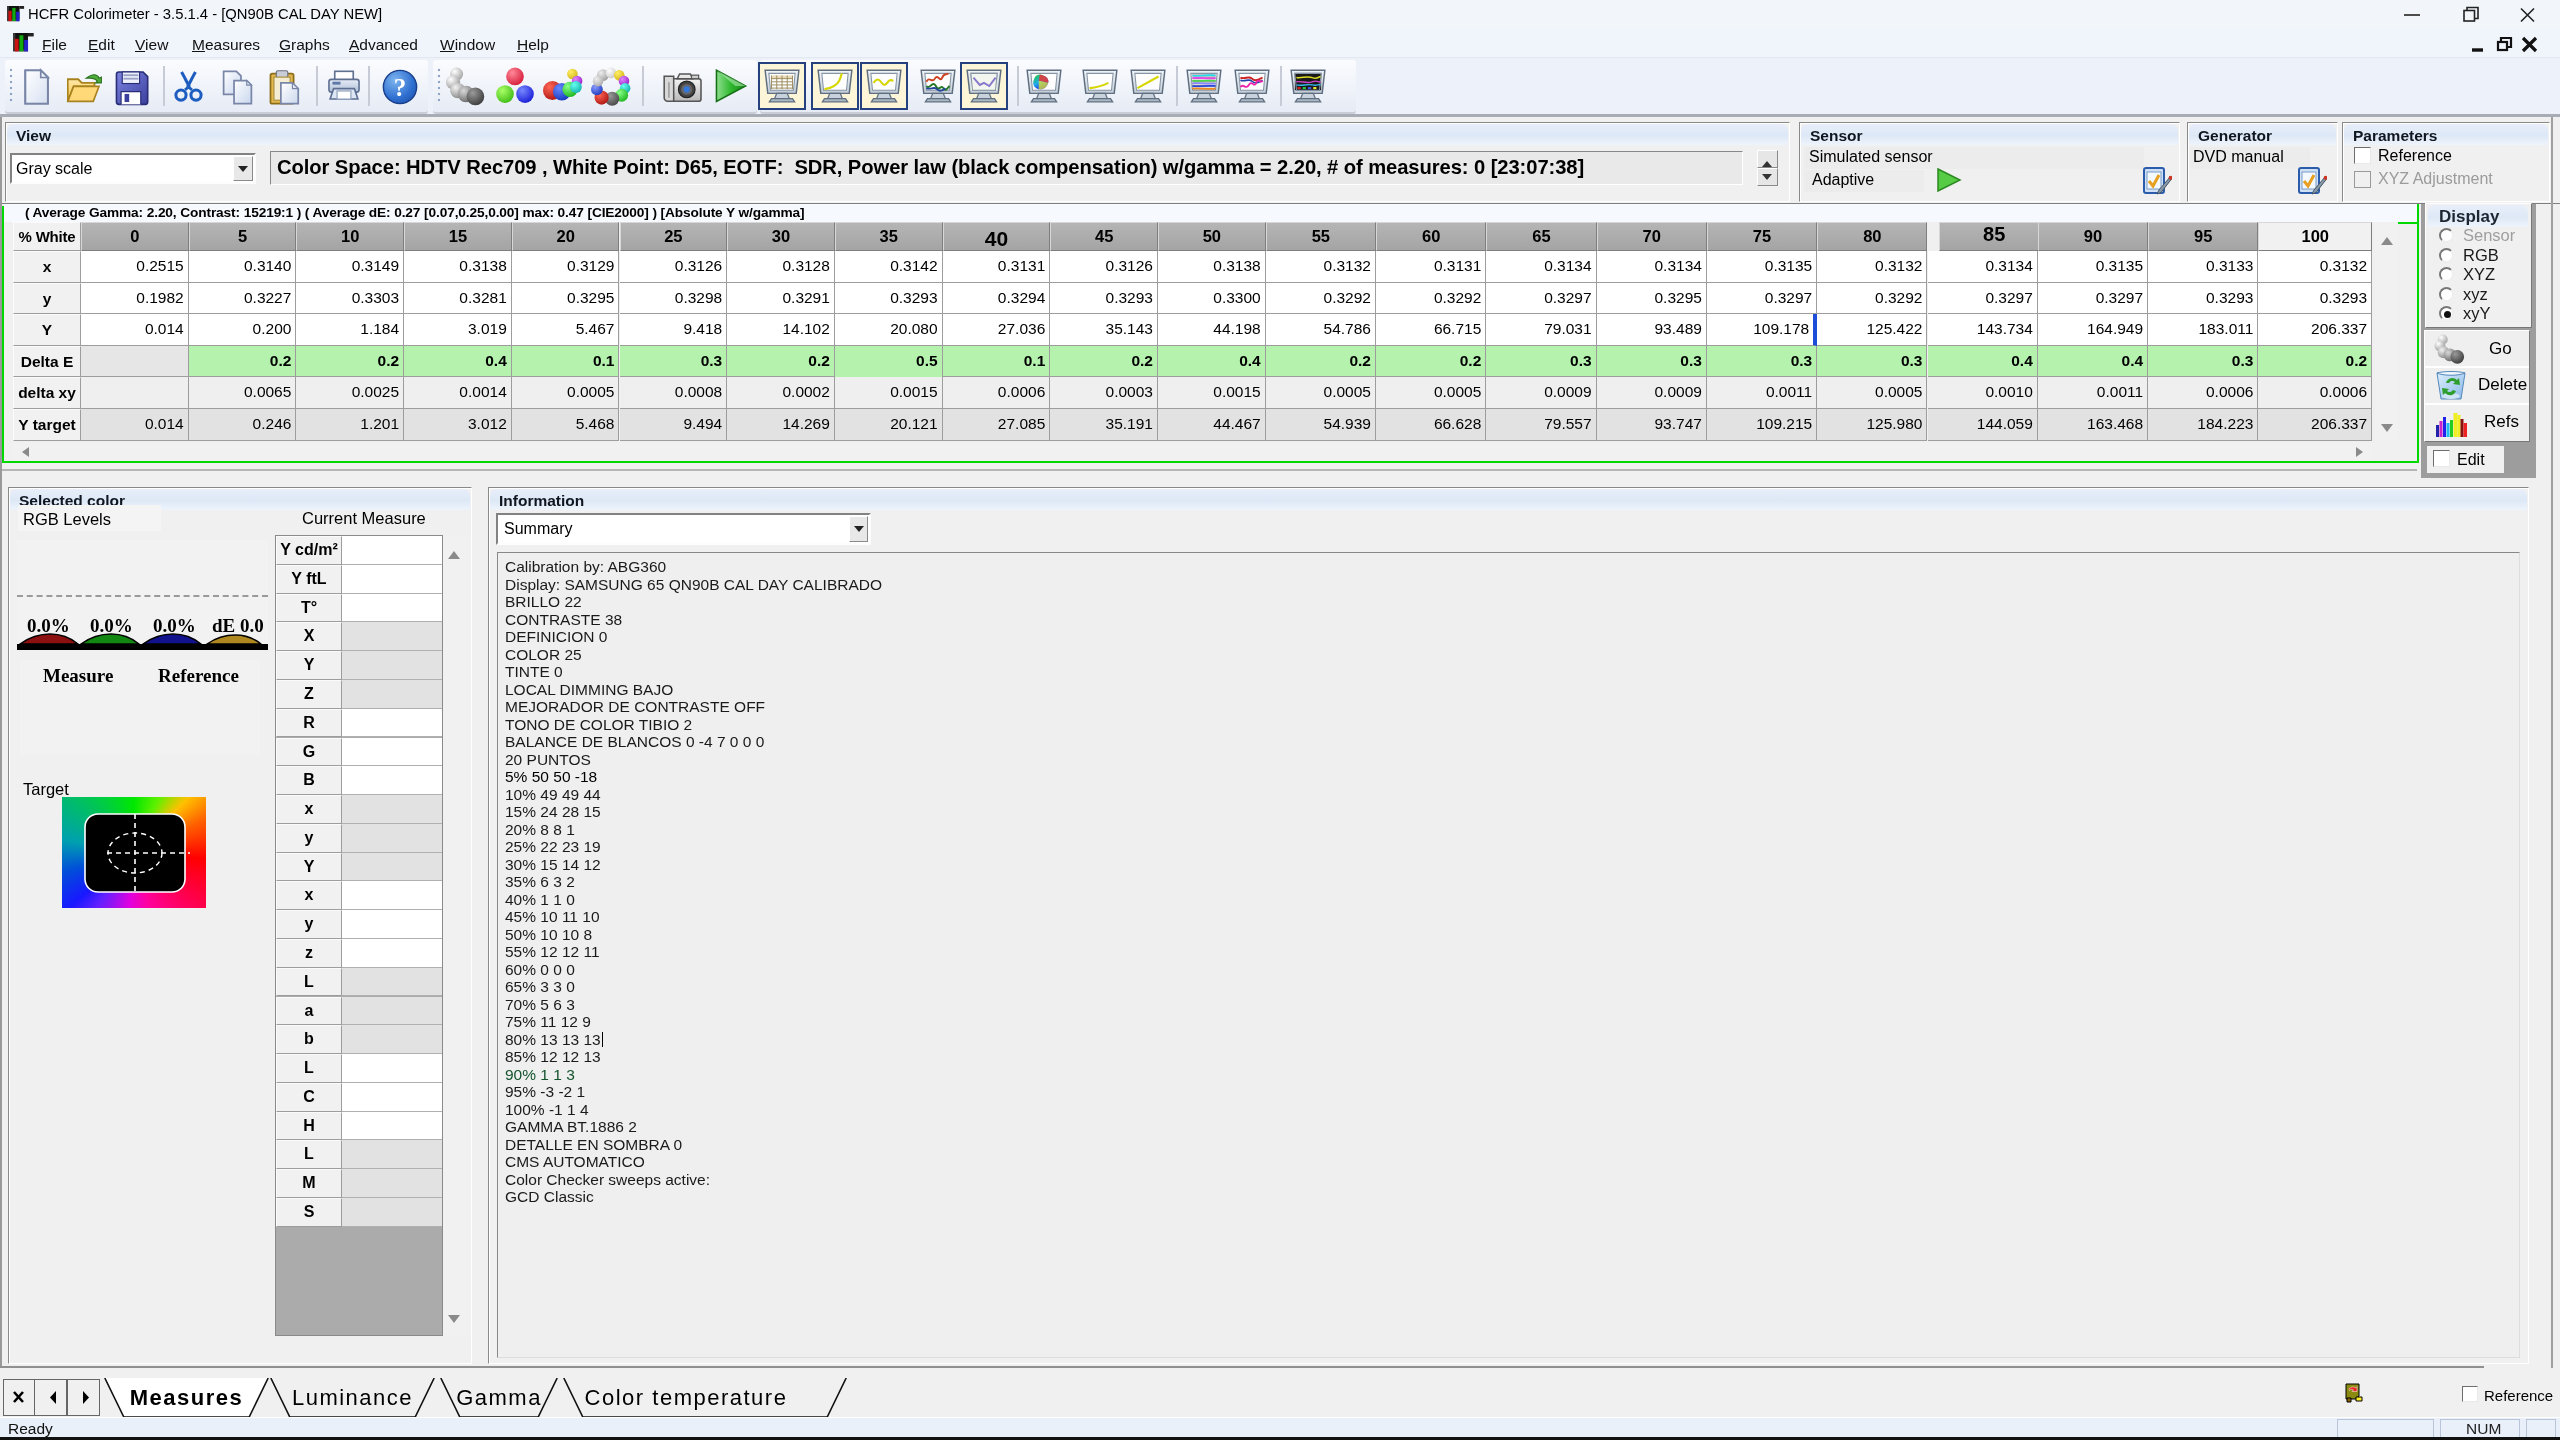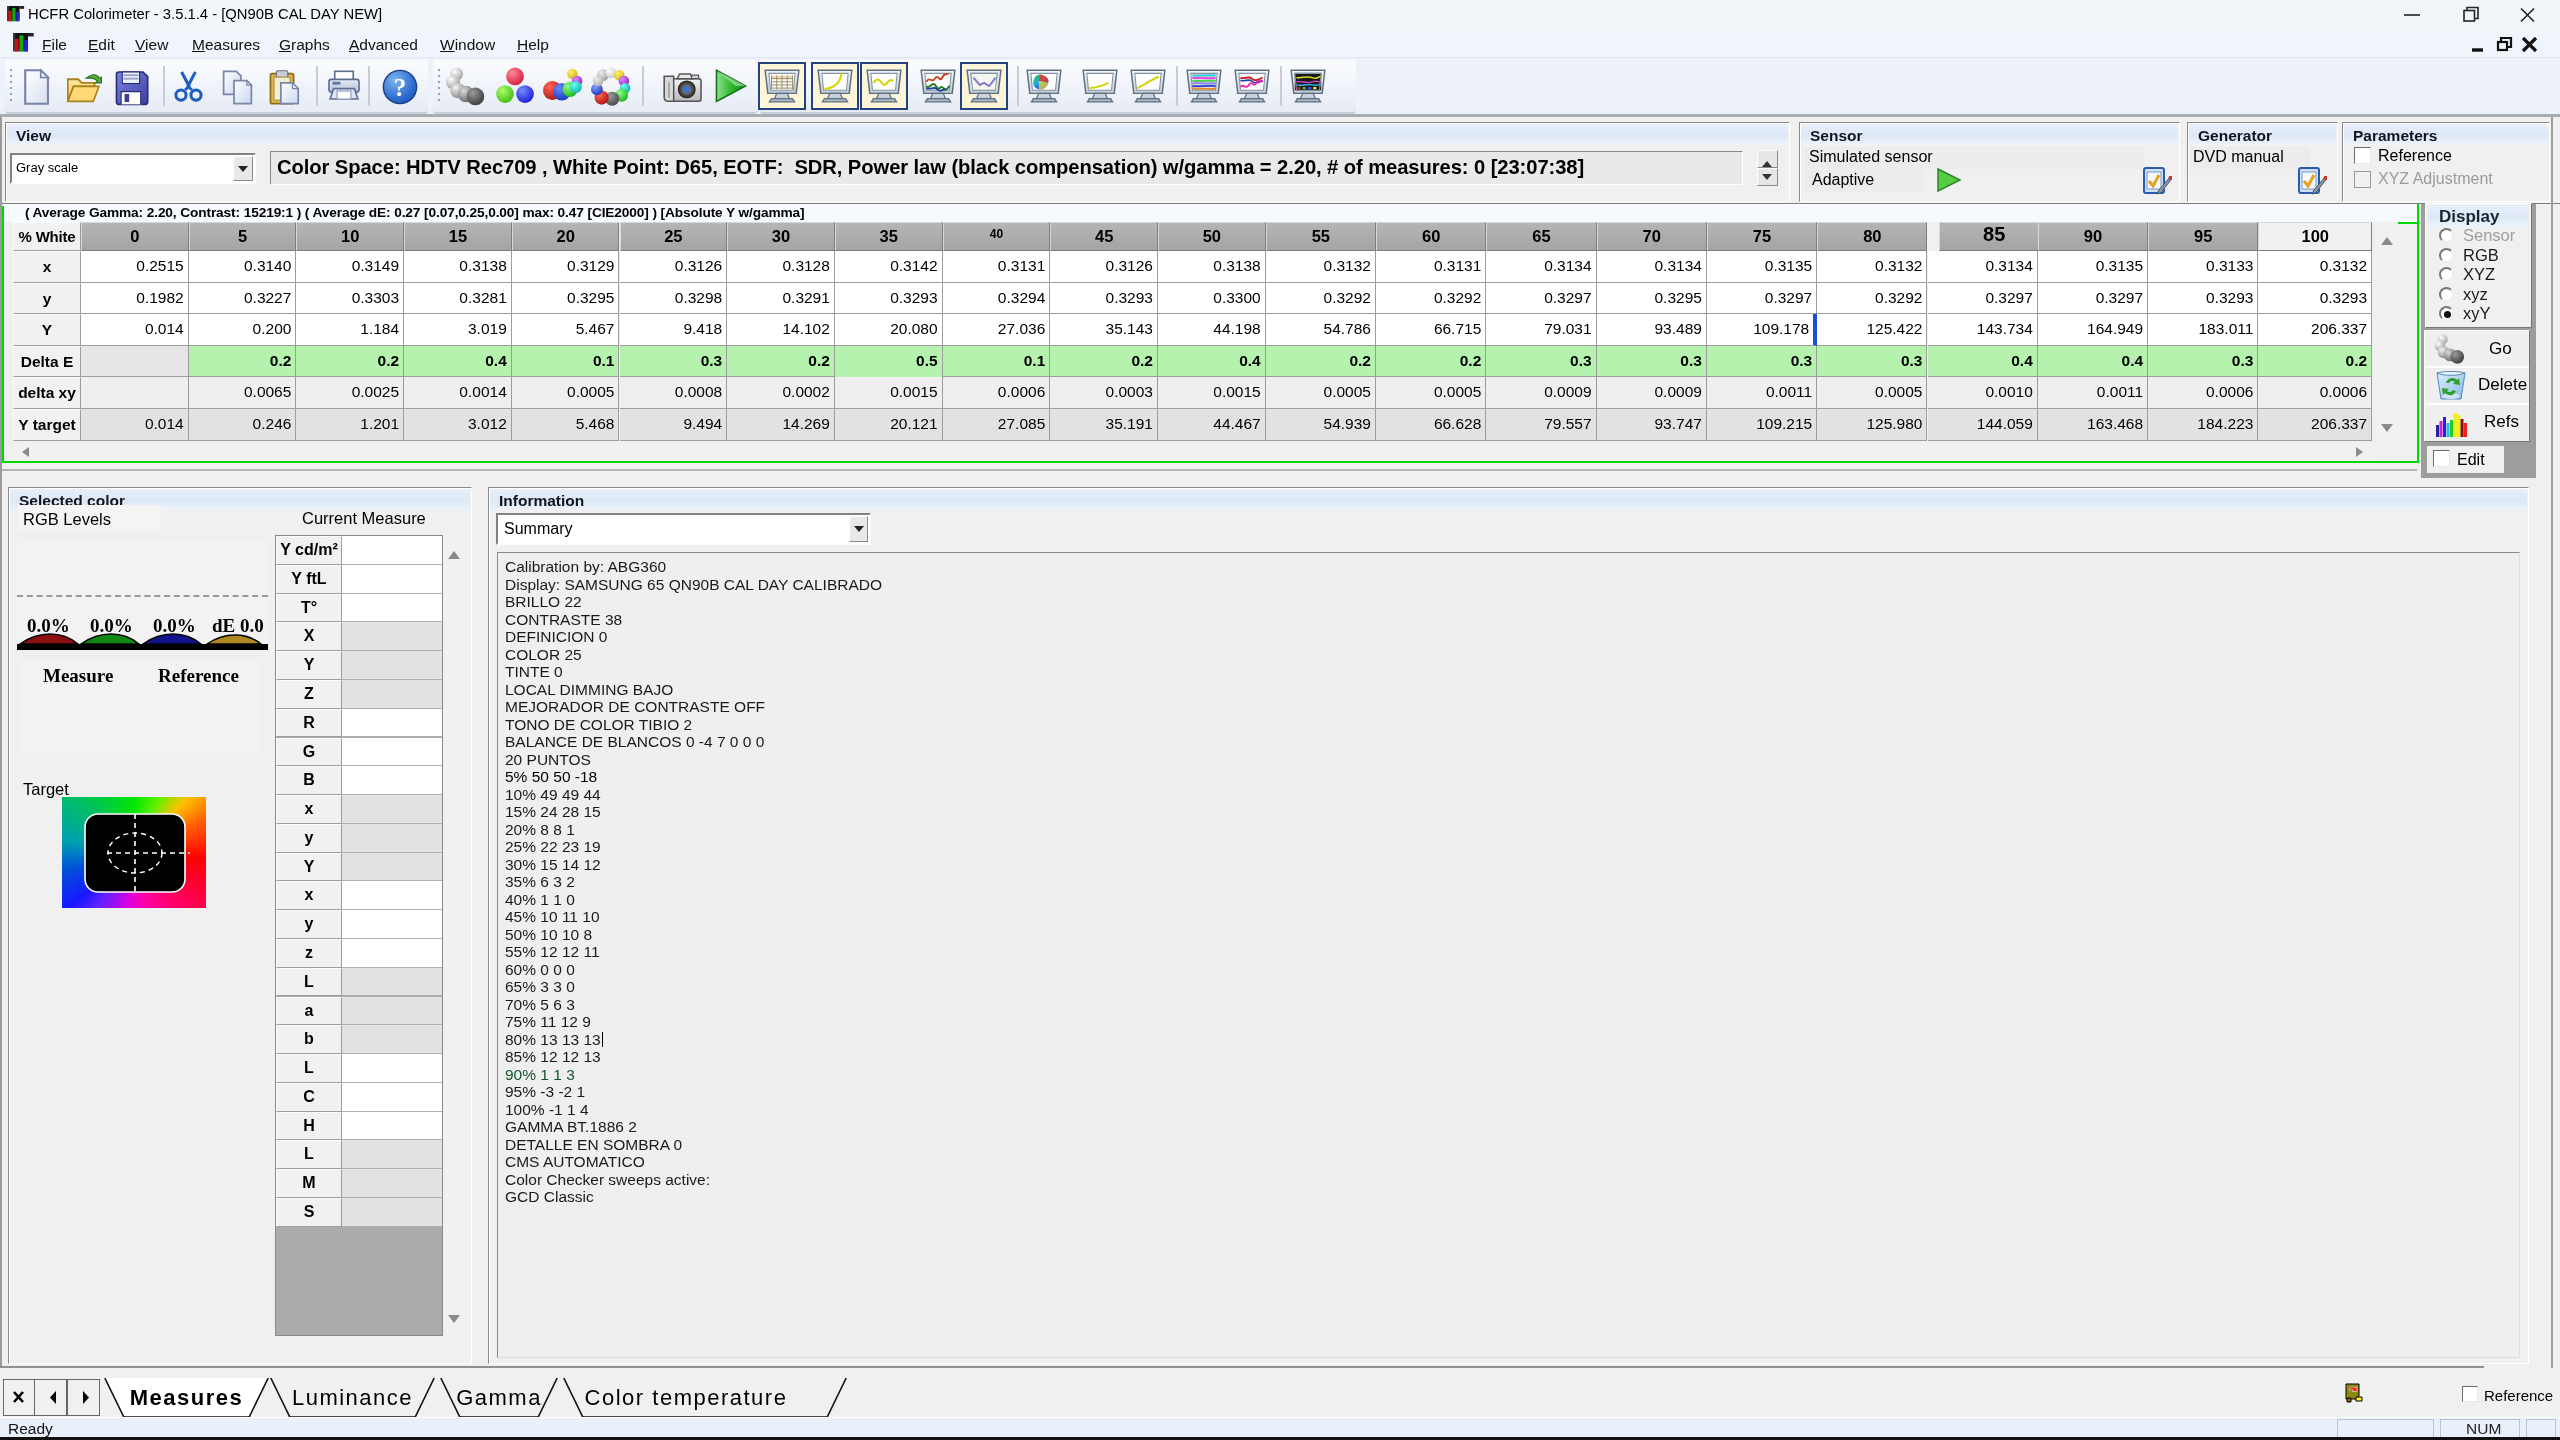--- a/index.html
+++ b/index.html
@@ -469,21 +469,21 @@
 <div class="abs sunk" style="left:1799px;top:122px;width:381px;height:80px;background:#f0f0f0;box-shadow:inset 1px 1px 0 #fff"></div>
 <div class="abs hdr" style="left:1801px;top:124px;width:377px;height:21px;"></div>
 <div class="abs hdrtxt" style="left:1810px;top:127px">Sensor</div>
 <div class="abs sunk" style="left:2187px;top:122px;width:151px;height:80px;background:#f0f0f0;box-shadow:inset 1px 1px 0 #fff"></div>
 <div class="abs hdr" style="left:2189px;top:124px;width:147px;height:21px;"></div>
 <div class="abs hdrtxt" style="left:2198px;top:127px">Generator</div>
 <div class="abs sunk" style="left:2342px;top:122px;width:208px;height:80px;background:#f0f0f0;box-shadow:inset 1px 1px 0 #fff"></div>
 <div class="abs hdr" style="left:2344px;top:124px;width:204px;height:21px;"></div>
 <div class="abs hdrtxt" style="left:2353px;top:127px">Parameters</div>
 <div class="abs sunk2" style="left:10px;top:153px;width:246px;height:31px;background:#fff"></div>
-<div class="abs" style="left:16px;top:160px;font-size:13px">Gray scale</div>
+<div class="abs" style="left:16px;top:160px;font-size:16px">Gray scale</div>
 <div class="abs raise" style="left:233px;top:156px;width:20px;height:25px;background:#e8e8e8"></div>
 <div class="abs" style="left:238px;top:166px;width:0;height:0;border:5px solid transparent;border-top:6px solid #222"></div>
 <div class="abs sunk" style="left:270px;top:151px;width:1473px;height:34px;background:#e9e9e9"></div>
 <div class="abs" style="left:277px;top:156px;font-size:20.2px;font-weight:bold;letter-spacing:-0.08px">Color Space: HDTV Rec709 , White Point: D65, EOTF:&nbsp; SDR, Power law (black compensation) w/gamma = 2.20, # of measures: 0 [23:07:38]</div>
 <div class="abs raise" style="left:1757px;top:150px;width:21px;height:18px;background:#e6e6e6"></div>
 <div class="abs raise" style="left:1757px;top:168px;width:21px;height:18px;background:#e6e6e6"></div>
 <div class="abs" style="left:1762px;top:156px;width:0;height:0;border:5px solid transparent;border-bottom:6px solid #333"></div>
 <div class="abs" style="left:1762px;top:174px;width:0;height:0;border:5px solid transparent;border-top:6px solid #333"></div>
 
 <div class="abs" style="left:1804px;top:147px;width:340px;height:22px;background:#ececec"></div>
@@ -518,21 +518,21 @@
 <div class="abs" style="left:25px;top:205px;font-size:13.7px;font-weight:bold;letter-spacing:-0.12px">( Average Gamma: 2.20, Contrast: 15219:1 ) ( Average dE: 0.27 [0.07,0.25,0.00] max: 0.47 [CIE2000] ) [Absolute Y w/gamma]</div>
 <div class="cell rlbl" style="left:13px;top:222px;width:68px;height:29px;font-size:15px;letter-spacing:-0.2px">% White</div>
 <div class="cell" style="left:81.0px;top:222px;width:107.7px;height:29px;background:linear-gradient(180deg,#b5b5b5,#a4a4a4);border:1px solid;border-color:#d7d7d7 #7e7e7e #7e7e7e #d7d7d7;font-weight:bold;font-size:16.5px;text-align:center;padding-top:4px">0</div>
 <div class="cell" style="left:188.7px;top:222px;width:107.7px;height:29px;background:linear-gradient(180deg,#b5b5b5,#a4a4a4);border:1px solid;border-color:#d7d7d7 #7e7e7e #7e7e7e #d7d7d7;font-weight:bold;font-size:16.5px;text-align:center;padding-top:4px">5</div>
 <div class="cell" style="left:296.4px;top:222px;width:107.7px;height:29px;background:linear-gradient(180deg,#b5b5b5,#a4a4a4);border:1px solid;border-color:#d7d7d7 #7e7e7e #7e7e7e #d7d7d7;font-weight:bold;font-size:16.5px;text-align:center;padding-top:4px">10</div>
 <div class="cell" style="left:404.1px;top:222px;width:107.7px;height:29px;background:linear-gradient(180deg,#b5b5b5,#a4a4a4);border:1px solid;border-color:#d7d7d7 #7e7e7e #7e7e7e #d7d7d7;font-weight:bold;font-size:16.5px;text-align:center;padding-top:4px">15</div>
 <div class="cell" style="left:511.8px;top:222px;width:107.7px;height:29px;background:linear-gradient(180deg,#b5b5b5,#a4a4a4);border:1px solid;border-color:#d7d7d7 #7e7e7e #7e7e7e #d7d7d7;font-weight:bold;font-size:16.5px;text-align:center;padding-top:4px">20</div>
 <div class="cell" style="left:619.5px;top:222px;width:107.7px;height:29px;background:linear-gradient(180deg,#b5b5b5,#a4a4a4);border:1px solid;border-color:#d7d7d7 #7e7e7e #7e7e7e #d7d7d7;font-weight:bold;font-size:16.5px;text-align:center;padding-top:4px">25</div>
 <div class="cell" style="left:727.2px;top:222px;width:107.7px;height:29px;background:linear-gradient(180deg,#b5b5b5,#a4a4a4);border:1px solid;border-color:#d7d7d7 #7e7e7e #7e7e7e #d7d7d7;font-weight:bold;font-size:16.5px;text-align:center;padding-top:4px">30</div>
 <div class="cell" style="left:834.9px;top:222px;width:107.7px;height:29px;background:linear-gradient(180deg,#b5b5b5,#a4a4a4);border:1px solid;border-color:#d7d7d7 #7e7e7e #7e7e7e #d7d7d7;font-weight:bold;font-size:16.5px;text-align:center;padding-top:4px">35</div>
-<div class="cell" style="left:942.6px;top:222px;width:107.7px;height:29px;background:linear-gradient(180deg,#b5b5b5,#a4a4a4);border:1px solid;border-color:#d7d7d7 #7e7e7e #7e7e7e #d7d7d7;font-weight:bold;font-size:12px;text-align:center;padding-top:4px">40</div>
+<div class="cell" style="left:942.6px;top:222px;width:107.7px;height:29px;background:linear-gradient(180deg,#b5b5b5,#a4a4a4);border:1px solid;border-color:#d7d7d7 #7e7e7e #7e7e7e #d7d7d7;font-weight:bold;font-size:21px;text-align:center;padding-top:4px">40</div>
 <div class="cell" style="left:1050.3px;top:222px;width:107.7px;height:29px;background:linear-gradient(180deg,#b5b5b5,#a4a4a4);border:1px solid;border-color:#d7d7d7 #7e7e7e #7e7e7e #d7d7d7;font-weight:bold;font-size:16.5px;text-align:center;padding-top:4px">45</div>
 <div class="cell" style="left:1158.0px;top:222px;width:107.7px;height:29px;background:linear-gradient(180deg,#b5b5b5,#a4a4a4);border:1px solid;border-color:#d7d7d7 #7e7e7e #7e7e7e #d7d7d7;font-weight:bold;font-size:16.5px;text-align:center;padding-top:4px">50</div>
 <div class="cell" style="left:1265.7px;top:222px;width:110.3px;height:29px;background:linear-gradient(180deg,#b5b5b5,#a4a4a4);border:1px solid;border-color:#d7d7d7 #7e7e7e #7e7e7e #d7d7d7;font-weight:bold;font-size:16.5px;text-align:center;padding-top:4px">55</div>
 <div class="cell" style="left:1376.0px;top:222px;width:110.3px;height:29px;background:linear-gradient(180deg,#b5b5b5,#a4a4a4);border:1px solid;border-color:#d7d7d7 #7e7e7e #7e7e7e #d7d7d7;font-weight:bold;font-size:16.5px;text-align:center;padding-top:4px">60</div>
 <div class="cell" style="left:1486.3px;top:222px;width:110.3px;height:29px;background:linear-gradient(180deg,#b5b5b5,#a4a4a4);border:1px solid;border-color:#d7d7d7 #7e7e7e #7e7e7e #d7d7d7;font-weight:bold;font-size:16.5px;text-align:center;padding-top:4px">65</div>
 <div class="cell" style="left:1596.6px;top:222px;width:110.3px;height:29px;background:linear-gradient(180deg,#b5b5b5,#a4a4a4);border:1px solid;border-color:#d7d7d7 #7e7e7e #7e7e7e #d7d7d7;font-weight:bold;font-size:16.5px;text-align:center;padding-top:4px">70</div>
 <div class="cell" style="left:1706.9px;top:222px;width:110.3px;height:29px;background:linear-gradient(180deg,#b5b5b5,#a4a4a4);border:1px solid;border-color:#d7d7d7 #7e7e7e #7e7e7e #d7d7d7;font-weight:bold;font-size:16.5px;text-align:center;padding-top:4px">75</div>
 <div class="cell" style="left:1817.2px;top:222px;width:110.3px;height:29px;background:linear-gradient(180deg,#b5b5b5,#a4a4a4);border:1px solid;border-color:#d7d7d7 #7e7e7e #7e7e7e #d7d7d7;font-weight:bold;font-size:16.5px;text-align:center;padding-top:4px">80</div>
 <div class="cell" style="left:1939px;top:222px;width:110.3px;height:29px;background:linear-gradient(180deg,#b5b5b5,#a4a4a4);border:1px solid;border-color:#d7d7d7 #7e7e7e #7e7e7e #d7d7d7;font-weight:bold;font-size:20px;text-align:center;">85</div>
 <div class="cell" style="left:2037.8px;top:222px;width:110.3px;height:29px;background:linear-gradient(180deg,#b5b5b5,#a4a4a4);border:1px solid;border-color:#d7d7d7 #7e7e7e #7e7e7e #d7d7d7;font-weight:bold;font-size:16.5px;text-align:center;padding-top:4px">90</div>

